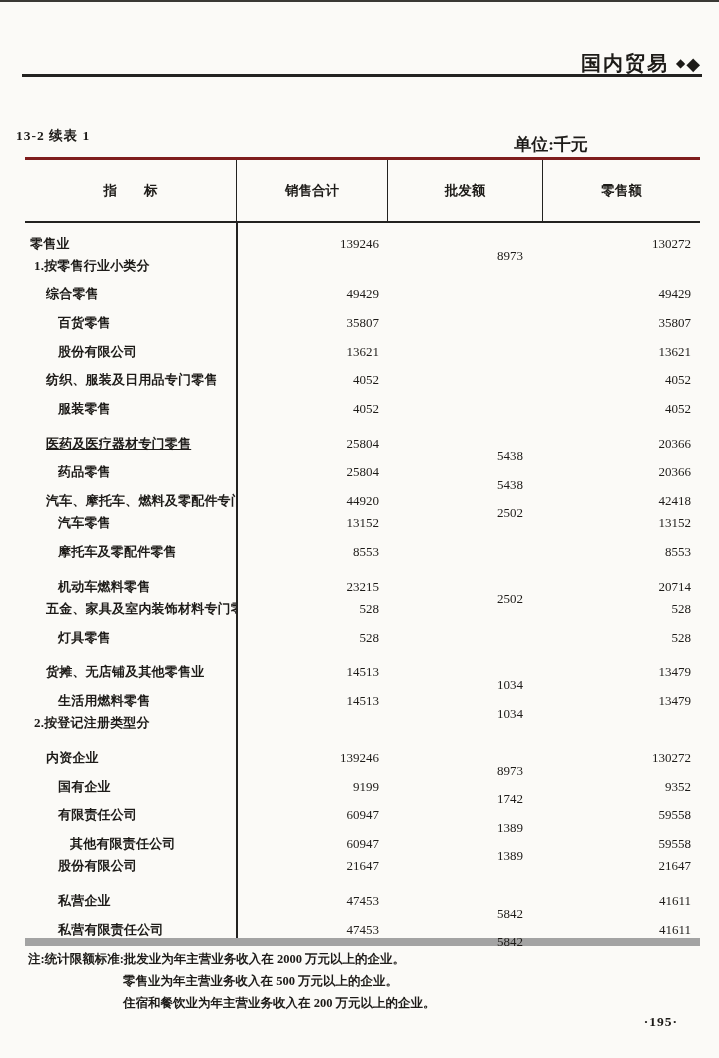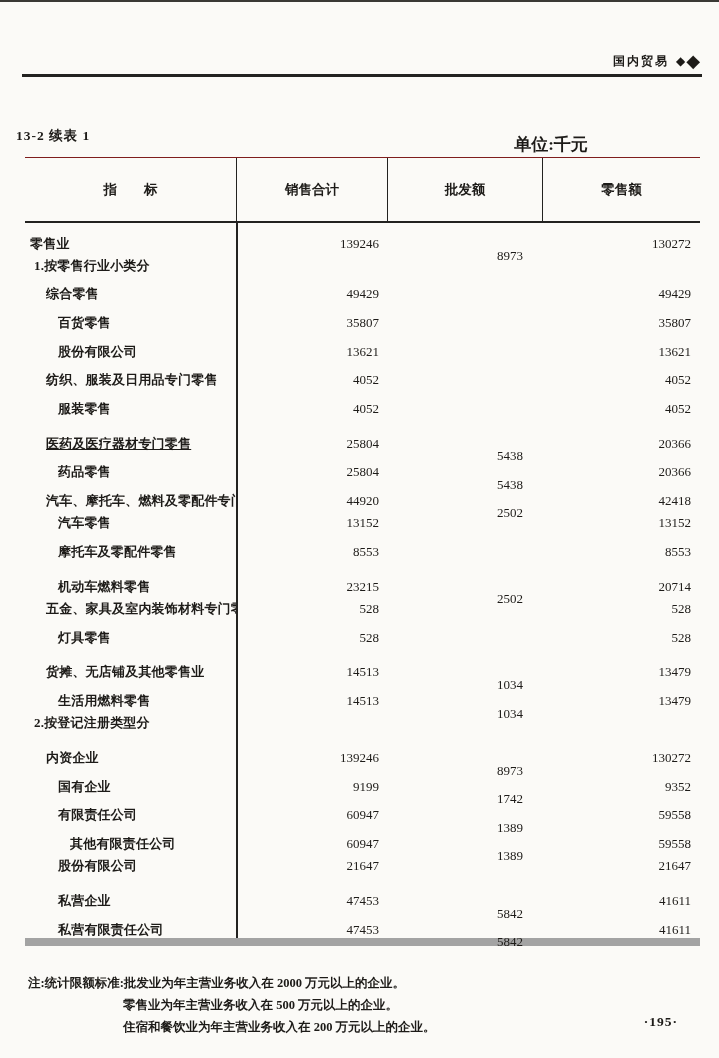--- a/index.html
+++ b/index.html
@@ -14,21 +14,21 @@
   .scan-edge {
     position: absolute; top: 0; left: 0; right: 0; height: 2px;
     background: #3a3935;
   }
   
   .running-head {
     position: absolute; top: 50px; left: 22px; width: 678px;
     text-align: right;
   }
   .running-head .section-title {
-    font-size: 12px; font-weight: 700; letter-spacing: 2px;
+    font-size: 20px; font-weight: 700; letter-spacing: 2px;
     vertical-align: middle;
   }
   .diamond-sm { font-size: 12px; vertical-align: middle; margin-left: 7px; }
   .diamond-lg { font-size: 18px; vertical-align: middle; margin-left: 1px; }
   .head-rule {
     position: absolute; top: 74px; left: 22px; width: 680px; height: 3px;
     background: #232220;
   }
   
   .table-label {
@@ -40,21 +40,21 @@
     text-align: center; font-size: 17px; font-weight: 700;
   }
   
   .stat-table {
     position: absolute; top: 157px; left: 25px; width: 675px;
   }
   .thead {
     display: grid;
     grid-template-columns: 212px 151px 155px 157px;
     height: 66px;
-    border-top: 1px solid #7f1d1d;
+    border-top: 3px solid #7f1d1d;
     border-bottom: 2px solid #232220;
     box-sizing: border-box;
   }
   .hc {
     display: flex; align-items: center; justify-content: center;
     font-size: 13.5px; font-weight: 700;
     white-space: pre;
   }
   .hc.div { border-right: 1.5px solid #232220; }
   .tbody {
@@ -80,21 +80,21 @@
   }
   .c.num {
     text-align: right; font-size: 13px; font-weight: 400;
     padding-right: 9px;
     font-family: "Liberation Serif", "DejaVu Serif", serif;
   }
   .c.num.wholesale { padding-right: 20px; margin-top: 25px; }
   
   .notes {
     position: absolute; top: 948px; left: 28px; width: 660px;
-    font-size: 12.5px; font-weight: 700; line-height: 22px; margin-top: 24px;
+    font-size: 12.5px; font-weight: 700; line-height: 22px;
   }
   .notes .cont { margin-left: 95px; }
   
   .page-number {
     position: absolute; top: 1014px; left: 500px; width: 178px;
     text-align: right; font-size: 13.5px; font-weight: 700;
     letter-spacing: 1px;
   }
 </style>
 </head>

